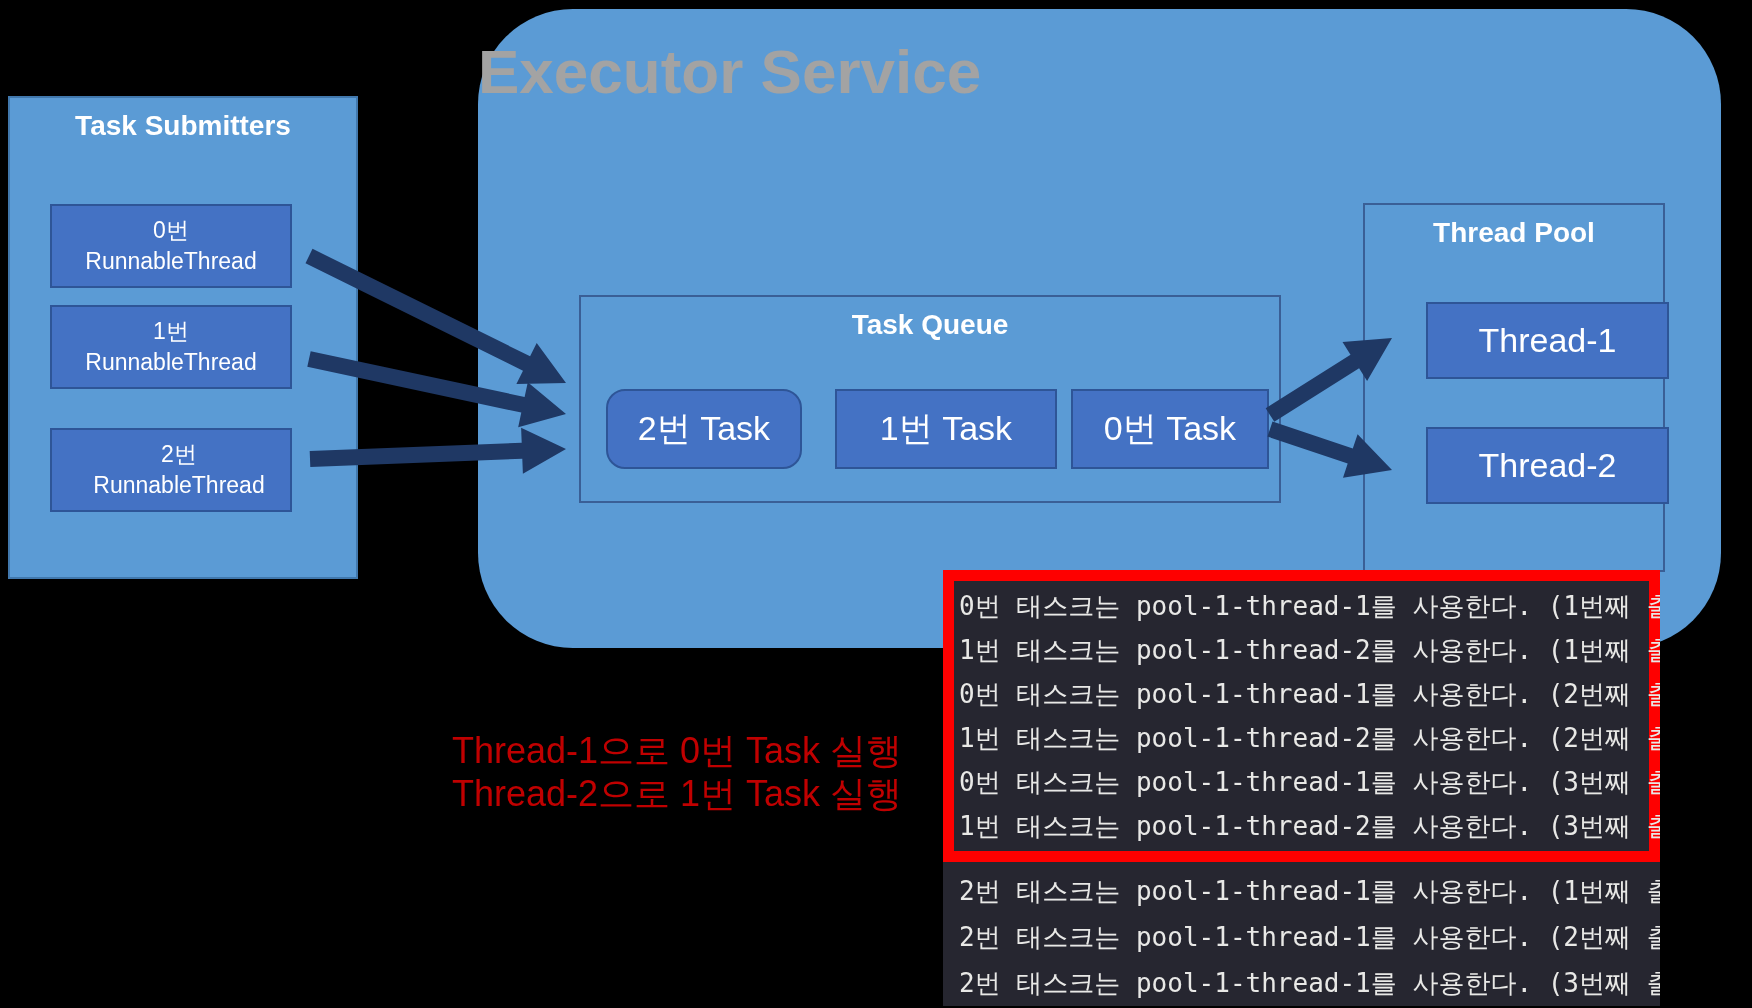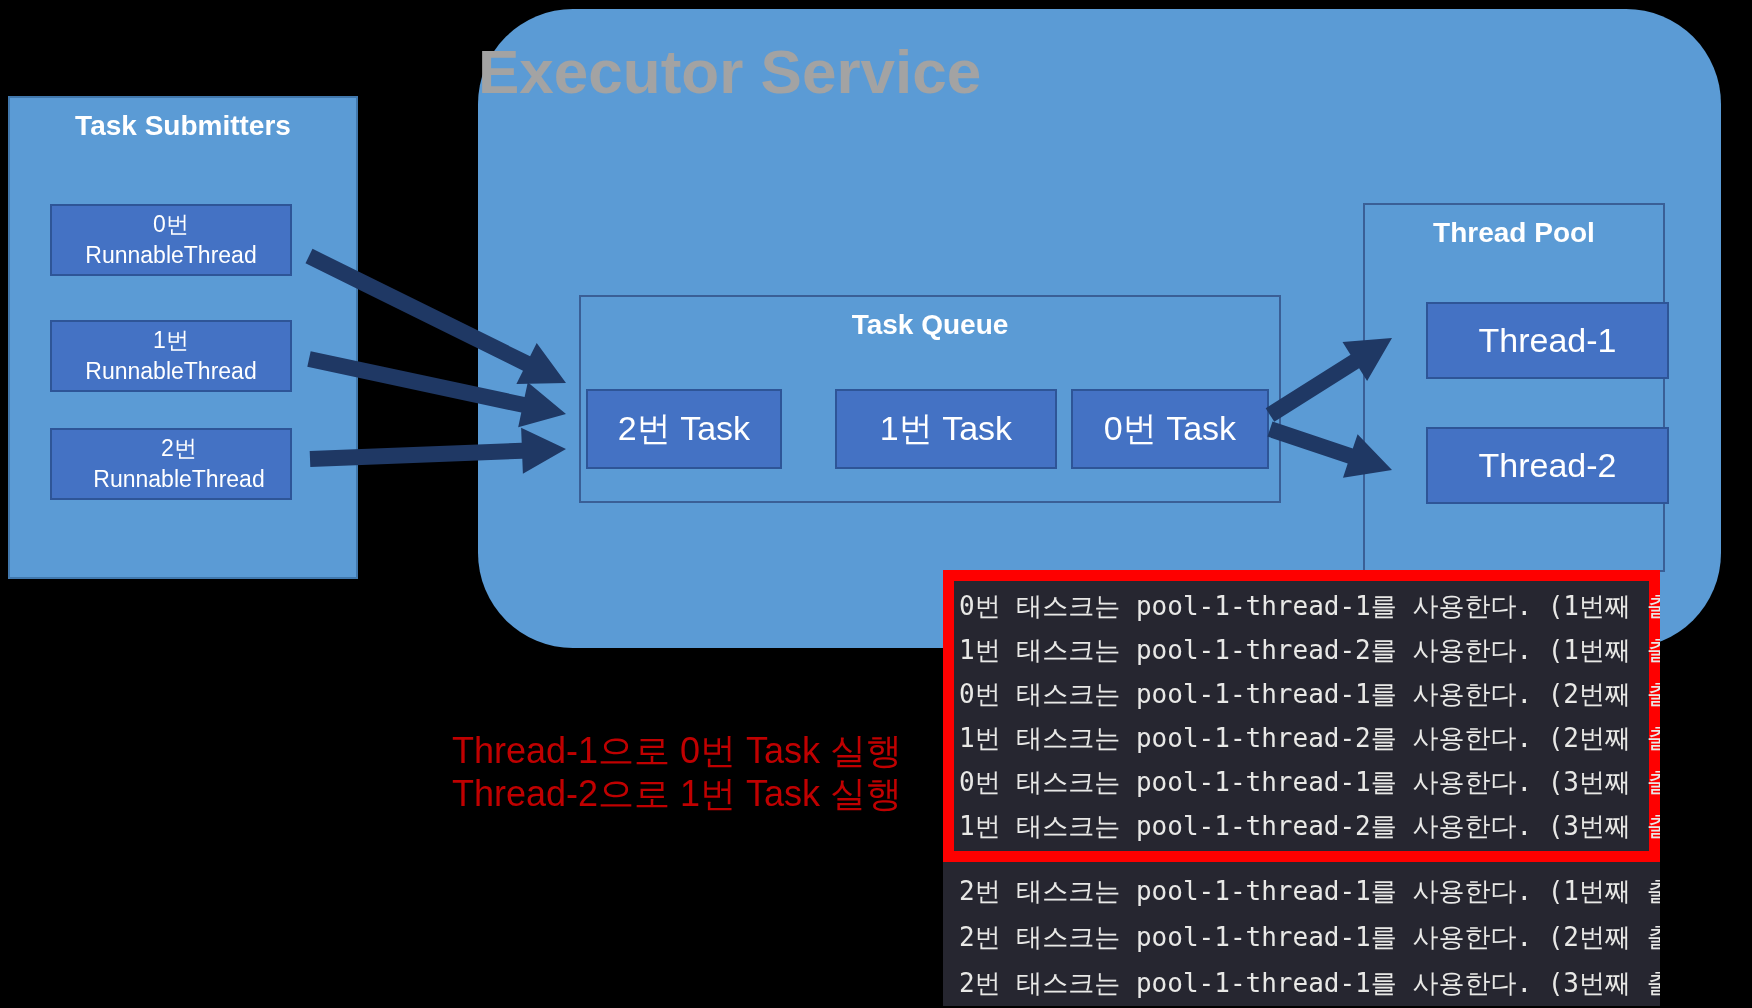--- a/index.html
+++ b/index.html
@@ -12,21 +12,21 @@
   
   .submitters-panel{
     left:8px;top:96px;width:350px;height:483px;
     background:#5b9bd5;border:2px solid #4178ad;
   }
   .panel-title{
     width:100%;text-align:center;color:#fff;font-weight:bold;
     font-size:28px;margin-top:12px;
   }
   .submit-box{
-    left:50px;width:242px;height:72px;
+    left:50px;width:242px;height:84px;
     background:#4472c4;border:2px solid #2e5597;
     display:flex;flex-direction:column;align-items:center;justify-content:center;
     color:#fff;font-size:23px;line-height:31px;text-align:center;
   }
 
   
   .executor-panel{
     left:478px;top:9px;width:1243px;height:639px;
     background:#5b9bd5;border-radius:95px;
   }
@@ -77,36 +77,36 @@
 </head>
 <body>
 
 <div class="abs submitters-panel">
   <div class="panel-title">Task Submitters</div>
 </div>
 <div class="abs submit-box" style="top:204px;">
   <span>0번</span>
   <span>RunnableThread</span>
 </div>
-<div class="abs submit-box" style="top:320px;">
+<div class="abs submit-box" style="top:305px;">
   <span>1번</span>
   <span>RunnableThread</span>
 </div>
 <div class="abs submit-box" style="top:428px;padding-left:16px;">
   <span>2번</span>
   <span>RunnableThread</span>
 </div>
 
 <div class="abs executor-panel"></div>
 <div class="abs executor-title">Executor Service</div>
 
 <div class="abs container-box queue-container">
   <div class="panel-title">Task Queue</div>
 </div>
-<div class="abs task-box" style="left:586px;width:196px;">2번 Task</div>
+<div class="abs task-box" style="left:606px;width:196px;border-radius:19px;">2번 Task</div>
 <div class="abs task-box" style="left:835px;width:222px;">1번 Task</div>
 <div class="abs task-box" style="left:1071px;width:198px;">0번 Task</div>
 
 <div class="abs container-box pool-container">
   <div class="panel-title">Thread Pool</div>
 </div>
 <div class="abs thread-box" style="top:302px;">Thread-1</div>
 <div class="abs thread-box" style="top:427px;">Thread-2</div>
 
 <svg id="arrow-layer" class="abs" viewBox="0 0 1752 1008" xmlns="http://www.w3.org/2000/svg">

